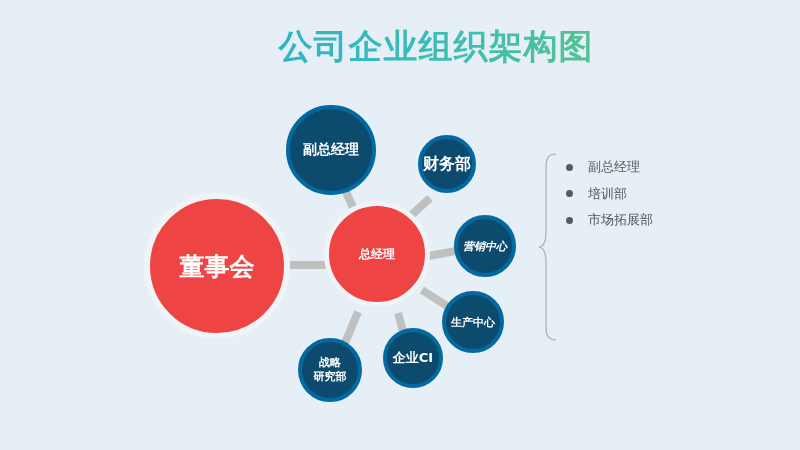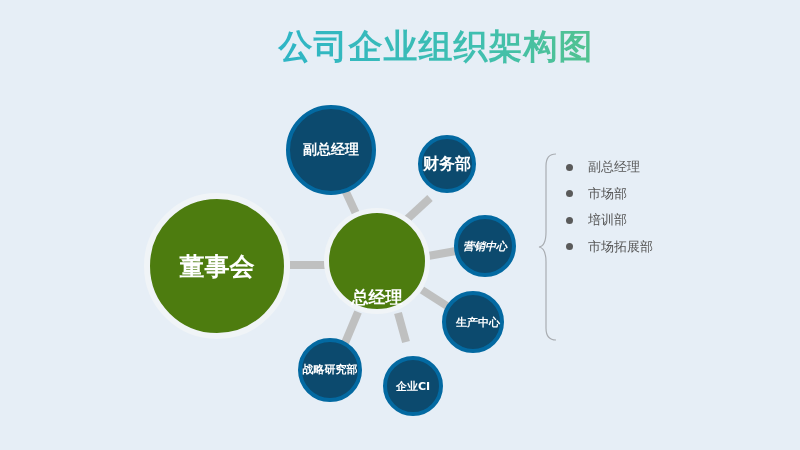--- a/index.html
+++ b/index.html
@@ -1,21 +1,21 @@
 <!DOCTYPE html>
 <html><head>
 <meta charset="utf-8">
 <style>
   html, body { margin:0; padding:0; }
   body { width:800px; height:450px; background:#e6eef6; position:relative; overflow:hidden; font-family:"DejaVu Sans", sans-serif; }
   .title { position:absolute; left:0; top:24px; width:800px; text-align:center; font-size:34px; font-weight:bold; letter-spacing:1px;
     background:linear-gradient(90deg,#1aa9e0 0%,#3fbfb0 55%,#7cc94a 100%); -webkit-background-clip:text; background-clip:text; color:transparent;margin-left:36px; }
   svg.links { position:absolute; left:0; top:0; }
   .node { position:absolute; border-radius:50%; display:flex; align-items:center; justify-content:center; color:#fff; font-weight:bold; text-align:center; box-sizing:border-box; }
-  .blue { background:#4d7c0f; border:5px solid #f0f4f7; }
+  .blue { background:#ef4444; border:5px solid #f0f4f7; }
   .green { background:#0c4a6e; border:4px solid #0369a1; }
   .list { position:absolute; left:566px; top:154px; }
   .list-item { height:26.5px; display:flex; align-items:center; font-size:13px; color:#555; }
   .dot { width:7px; height:7px; background:#5a5a5a; border-radius:50%; margin-right:15px; }
   .brace { position:absolute; left:538px; top:152px; }
 </style>
 </head>
 <body>
 
 <div class="title">公司企业组织架构图</div>
@@ -29,63 +29,59 @@
     <line x1="422" y1="290" x2="447" y2="306"></line>
     <line x1="398" y1="313" x2="406" y2="342"></line>
     <line x1="358" y1="312" x2="345" y2="343"></line>
   </g>
 </svg>
 
 <div class="node blue" style="left:144px;top:193px;width:146px;height:146px;font-size:25px;border-width:6px;">
   <span>董事会</span>
 </div>
 
-<div class="node blue" style="left:324px;top:208px;width:106px;height:106px;font-size:17px;align-items:flex-end;">
+<div class="node blue" style="left:324px;top:201px;width:106px;height:106px;font-size:12px;">
   <span>总经理</span>
 </div>
 
 <div class="node green" style="left:286px;top:105px;width:90px;height:90px;font-size:14px;">
   <span>副总经理</span>
 </div>
 
 <div class="node green" style="left:418px;top:135px;width:58px;height:58px;font-size:16px;">
   <span>财务部</span>
 </div>
 
 <div class="node green" style="left:454px;top:215px;width:62px;height:62px;font-size:11px;font-style:italic;">
   <span>营销中心</span>
 </div>
 
-<div class="node green" style="left:442px;top:291px;width:62px;height:62px;font-size:11px;justify-content:flex-end;">
+<div class="node green" style="left:442px;top:291px;width:62px;height:62px;font-size:11px;">
   <span>生产中心</span>
 </div>
 
-<div class="node green" style="left:383px;top:356px;width:60px;height:60px;font-size:11px;">
+<div class="node green" style="left:383px;top:328px;width:60px;height:60px;font-size:13px;">
   <span>企业CI</span>
 </div>
 
-<div class="node green" style="left:298px;top:338px;width:64px;height:64px;font-size:11px;flex-direction:row;line-height:14px;">
+<div class="node green" style="left:298px;top:338px;width:64px;height:64px;font-size:11px;flex-direction:column;line-height:14px;">
   <span>战略</span>
   <span>研究部</span>
 </div>
 
 <svg class="brace" width="24" height="190">
   <path d="M18 2 Q8 2 8 14 L8 80 Q8 94 1 95 Q8 96 8 110 L8 176 Q8 188 18 188" fill="none" stroke="#a9adb2" stroke-width="1.2"></path>
 </svg>
 
 <div class="list">
   <div class="list-item">
       <span class="dot"></span>
       <span>副总经理</span>
     </div>
   <div class="list-item">
       <span class="dot"></span>
-      <span>市场部</span>
-    </div>
-  <div class="list-item">
-      <span class="dot"></span>
       <span>培训部</span>
     </div>
   <div class="list-item">
       <span class="dot"></span>
       <span>市场拓展部</span>
     </div>
 </div>
 
 </body></html>

